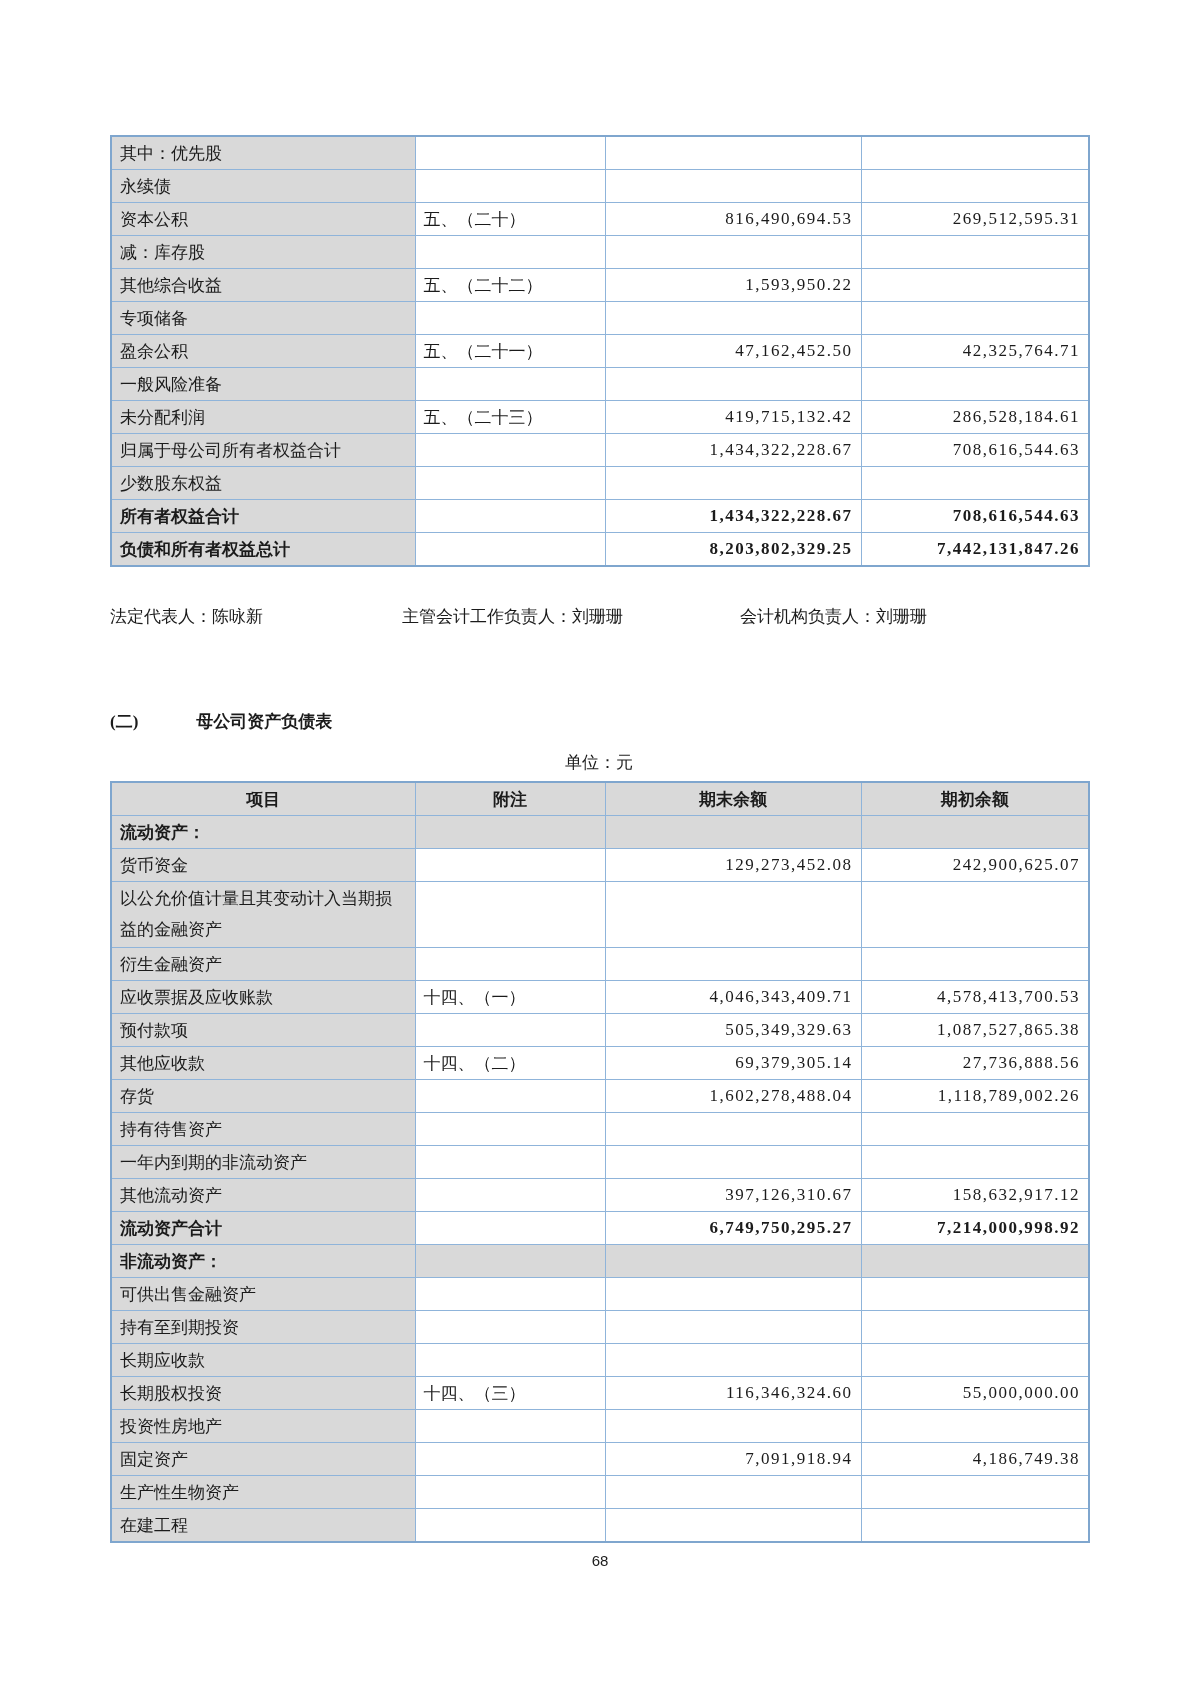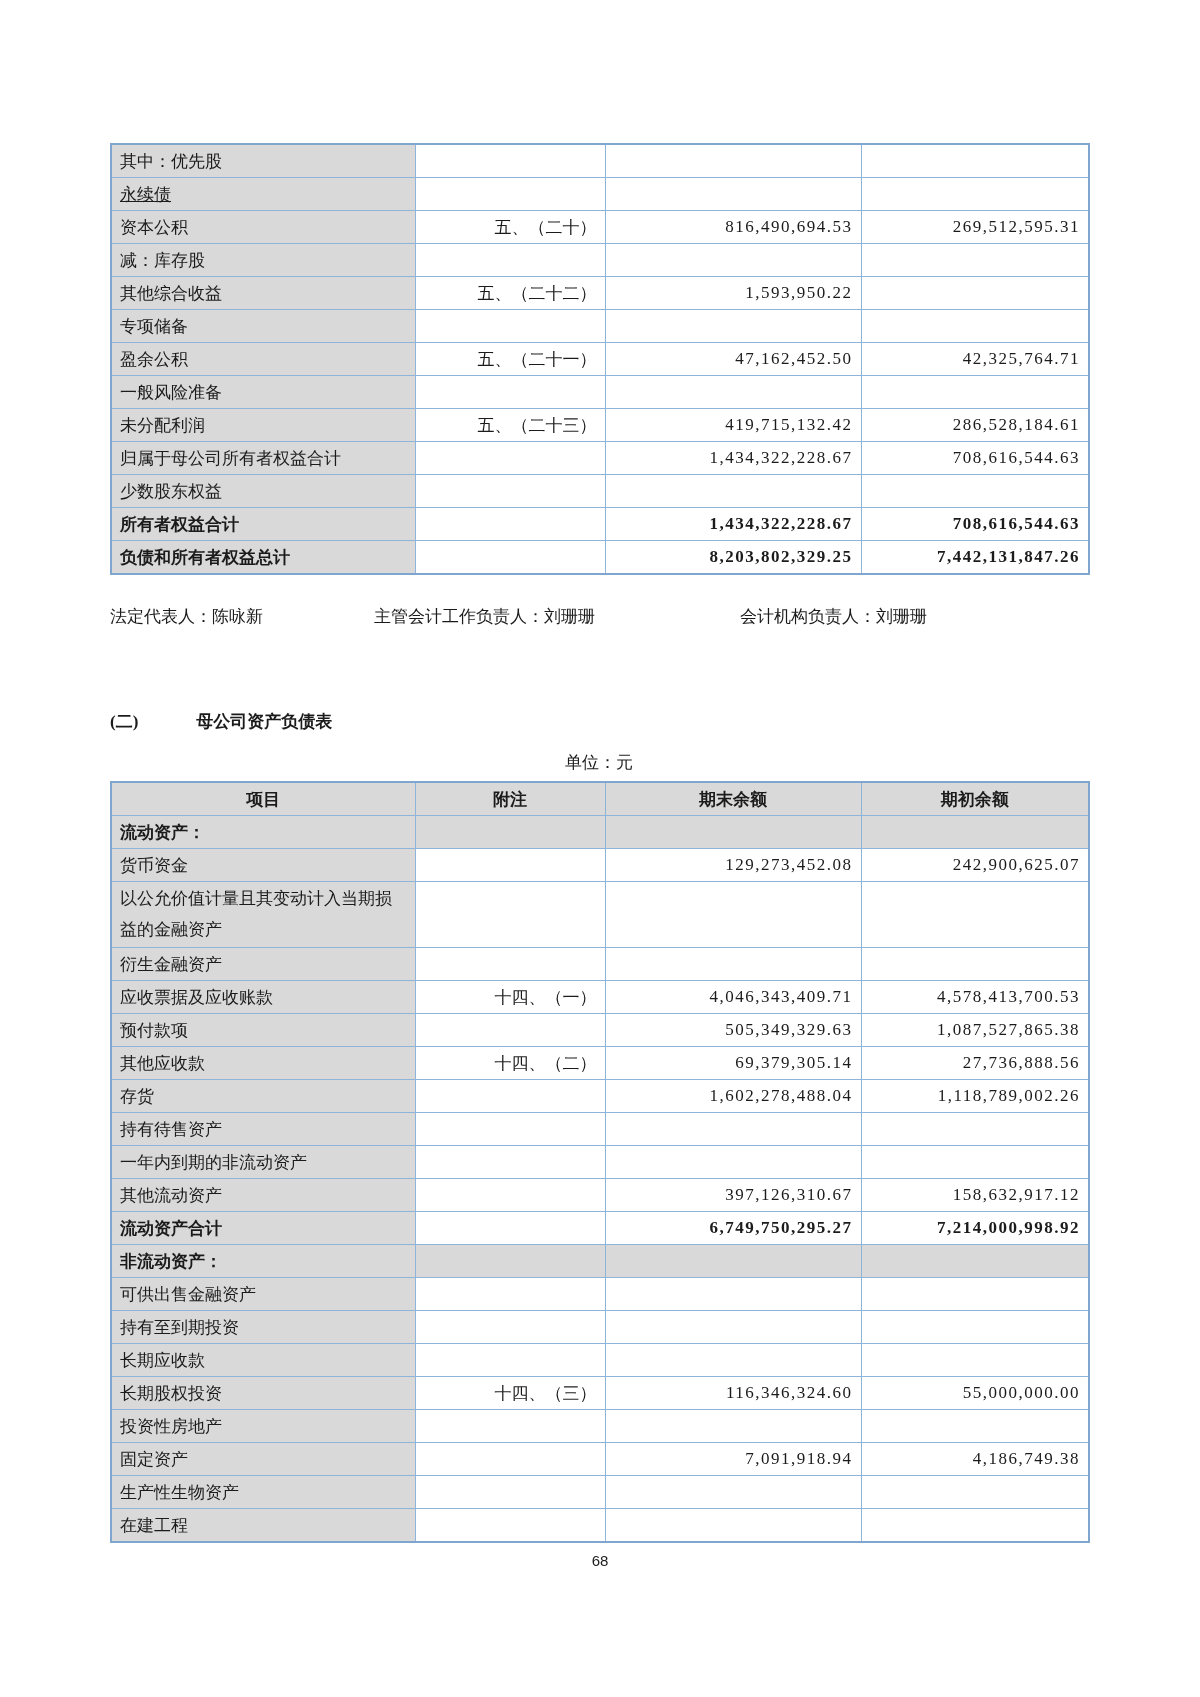--- a/index.html
+++ b/index.html
@@ -14,51 +14,51 @@
   }
   table.doc-table {
     position: absolute;
     left: 110px;
     width: 978px;
     border-collapse: collapse;
     table-layout: fixed;
     font-size: 17px;
     border: 2px solid #7fa6ce;
   }
-  #equity-table { top: 143px; }
+  #equity-table { top: 135px; }
   #parent-table { top: 781px; }
   .doc-table td, .doc-table th {
     border: 1px solid #8fb4da;
     height: 32px;
     padding: 0 8px;
     overflow: hidden;
     white-space: nowrap;
     font-weight: normal;
     vertical-align: middle;
   }
   .cell-item { background: #d9d9d9; text-align: left; }
-  .cell-note { text-align: right; }
+  .cell-note { text-align: left; }
   .cell-num  { text-align: right; padding-right: 12px; letter-spacing: 1.5px; }
   .row-section td { background: #d9d9d9; font-weight: bold; margin-left: 12px; }
   .row-bold td { font-weight: bold; }
   .row-tall td { height: 65px; }
   .row-tall .cell-item { white-space: normal; line-height: 1.8; }
   .header-row th { background: #d9d9d9; text-align: center; font-weight: bold; margin-top: 48px; }
-  .indent-1 { padding-left: 58px; text-decoration: underline; }
+  .indent-1 { padding-left: 58px; }
   .indent-2 { padding-left: 72px; }
   .indent-3 { padding-left: 122px; margin-top: 12px; }
   .signatures {
     position: absolute;
     left: 110px; top: 605px;
     width: 978px; height: 24px;
     font-size: 17px;
   }
   .sig { position: absolute; top: 0; }
   .sig-1 { left: 0; text-align: right; }
-  .sig-2 { left: 264px; }
+  .sig-2 { left: 292px; }
   .sig-3 { left: 630px; }
   .section-heading {
     position: absolute;
     left: 110px; top: 710px;
     font-size: 17px;
     font-weight: bold;
   }
   .section-heading .title { margin-left: 58px; }
   .unit-label {
     position: absolute;

